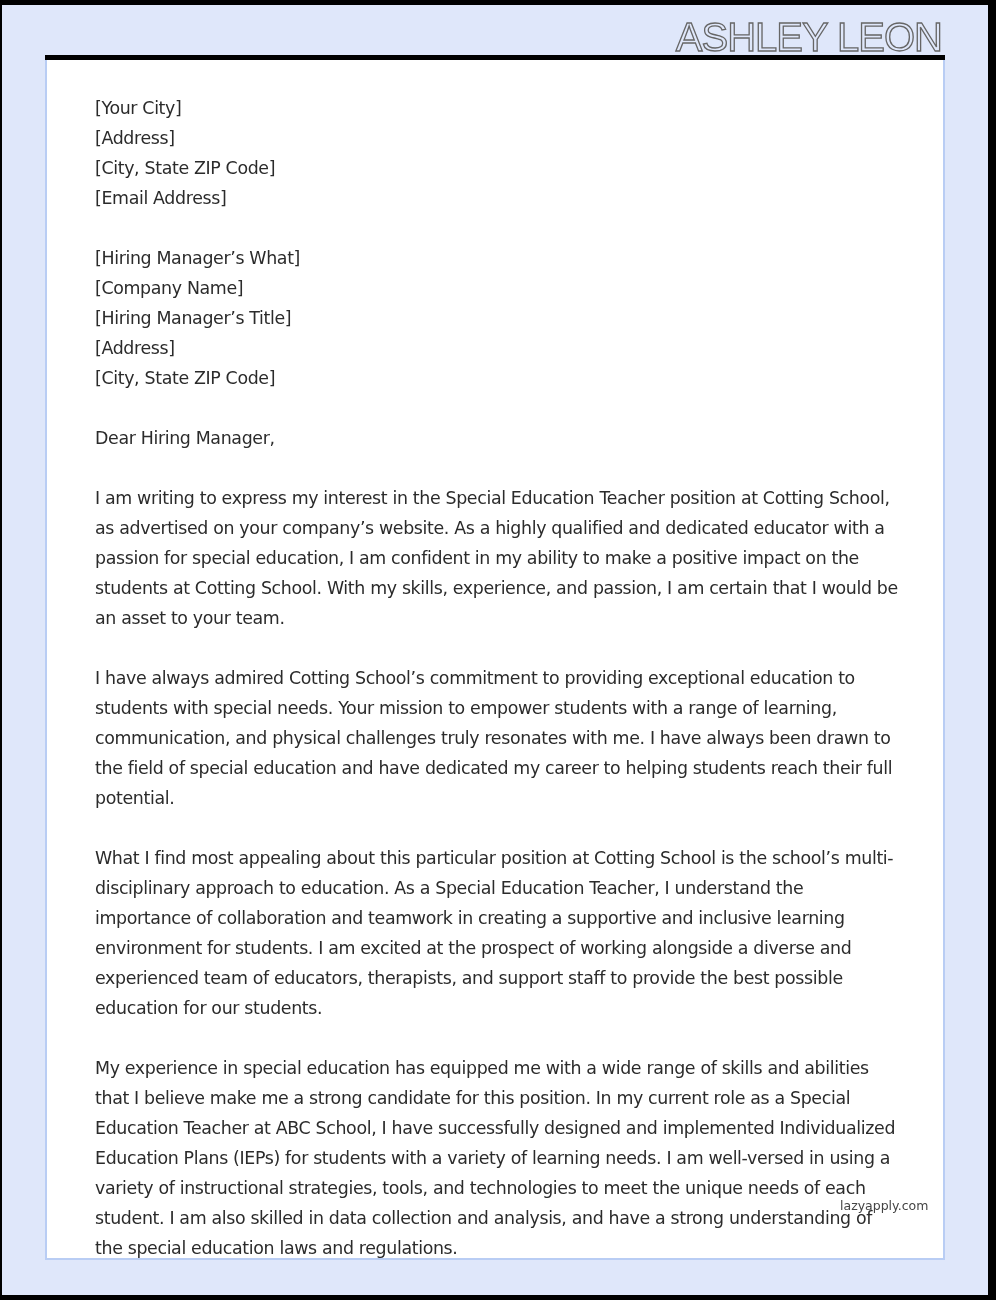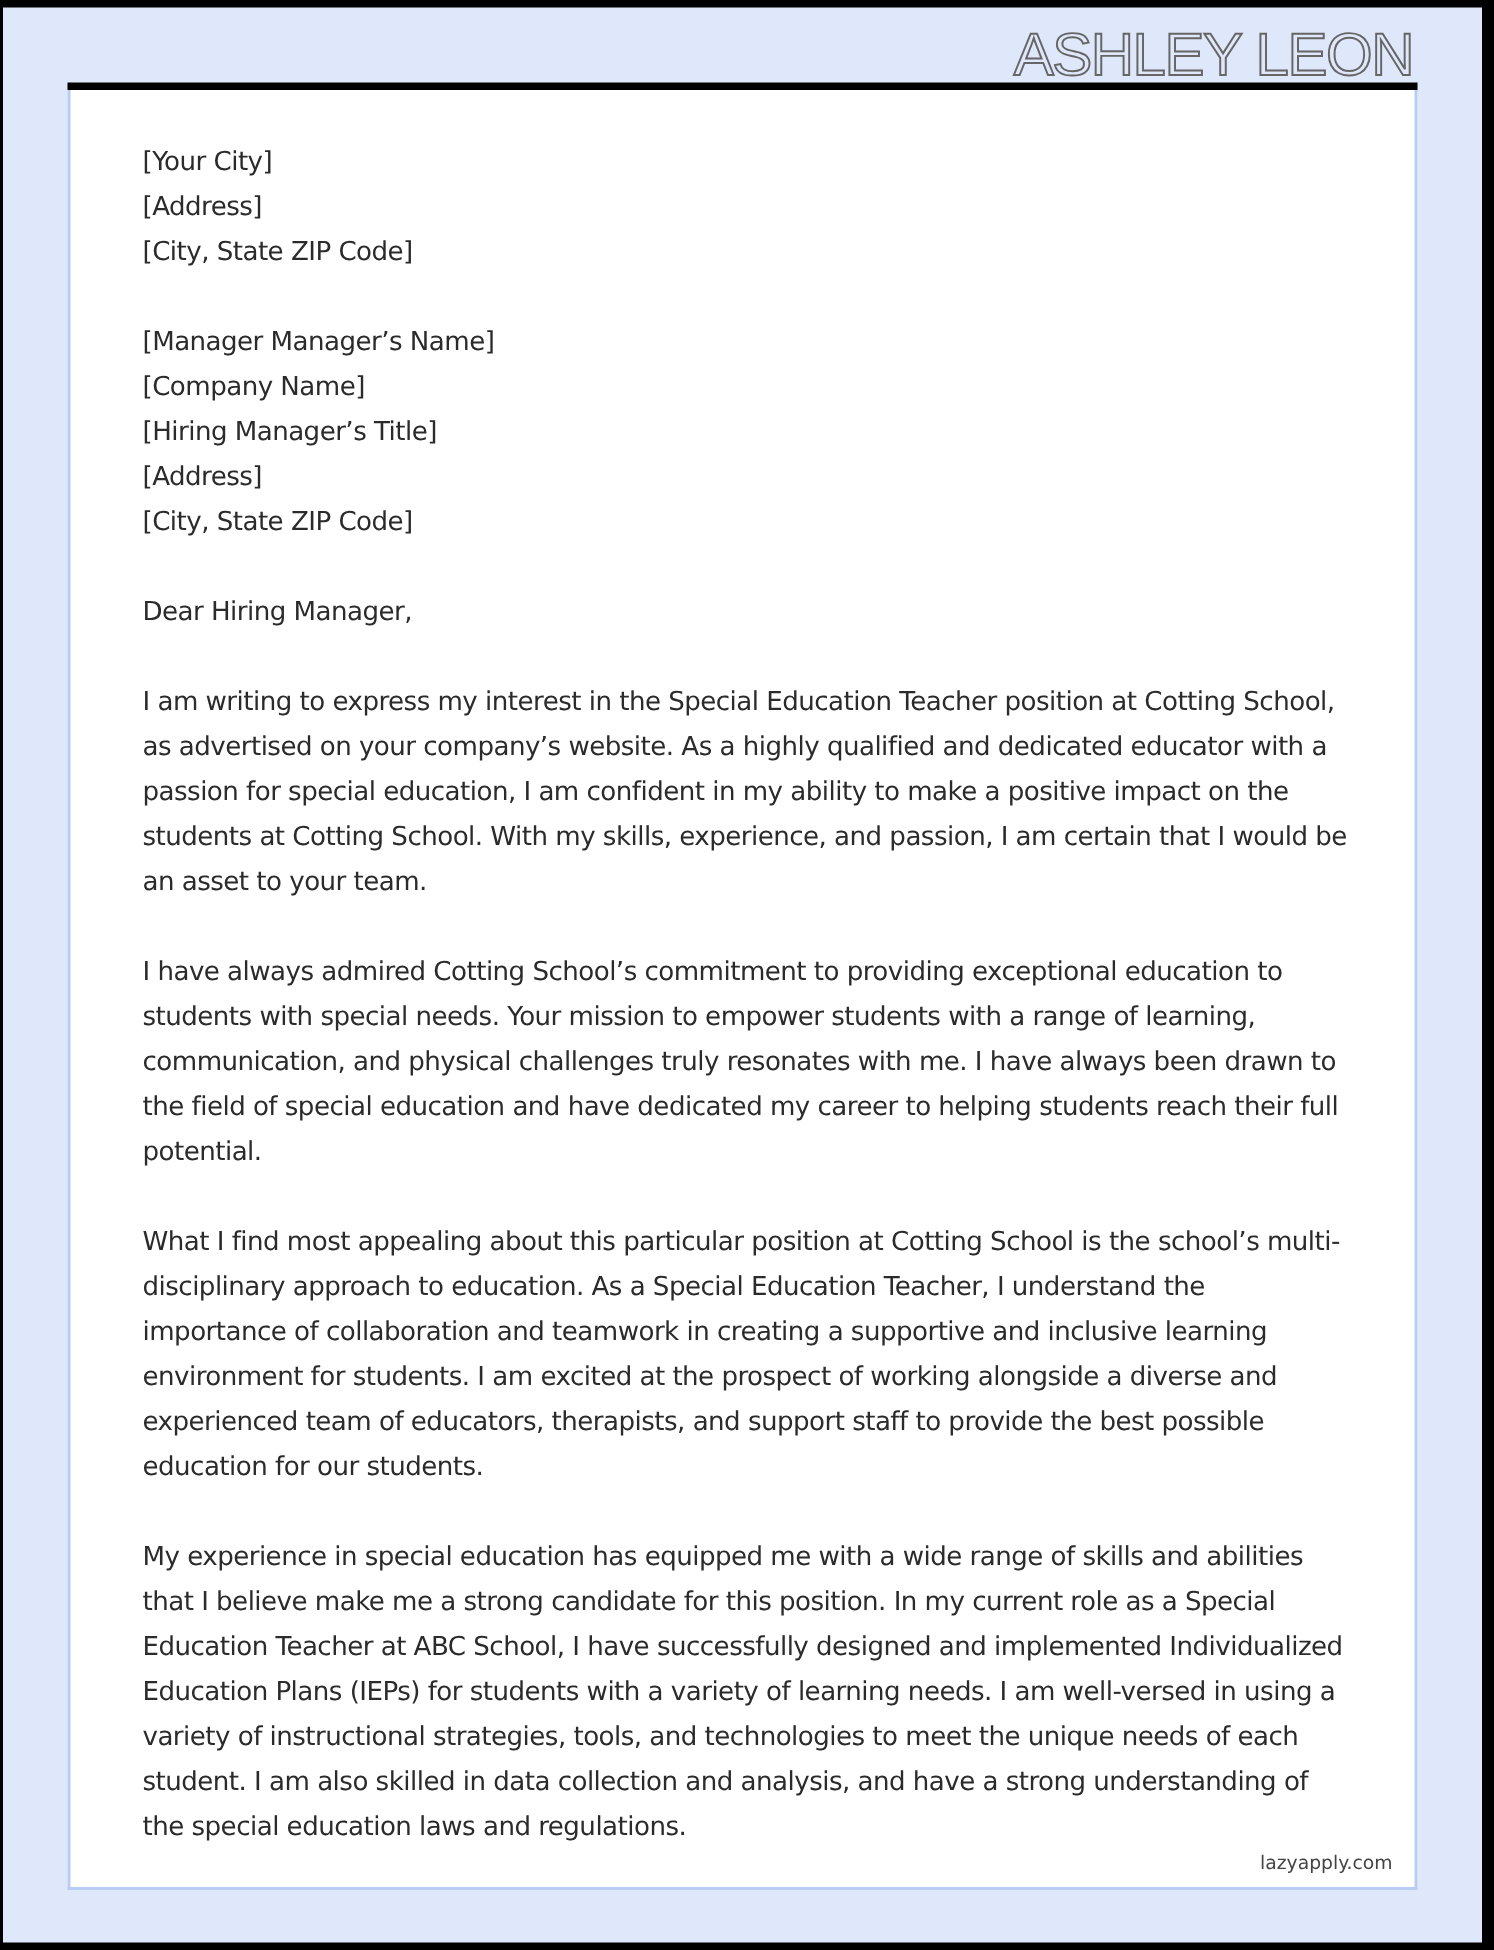--- a/index.html
+++ b/index.html
@@ -33,42 +33,43 @@
   }
   .content {
     position: absolute; left: 95px; top: 93px; width: 805px;
     font-family: "DejaVu Sans", sans-serif;
     font-size: 17.4px; line-height: 30px; color: #2b2b2b;
     letter-spacing: -0.35px;
   }
   .content p { margin: 0 0 30px 0; }
   .content .line { display: block; }
   .watermark {
-    position: absolute; left: 840px; top: 1234px;
+    position: absolute; left: 840px; top: 1198px;
     font-family: "DejaVu Sans", sans-serif;
     font-size: 12.5px; color: #444; line-height: 16px;
   }
 </style>
 </head>
 <body>
 
 <div class="frame">
   <div class="title">ASHLEY LEON</div>
   <div class="page"></div>
   <div class="topbar"></div>
 </div>
 
 <div class="content">
   <p>
     <span class="line">[Your City]</span>
     <span class="line">[Address]</span>
     <span class="line">[City, State ZIP Code]</span>
+    <span class="line">[Email Address]</span>
   </p>
   <p>
-    <span class="line">[Manager Manager’s Name]</span>
+    <span class="line">[Hiring Manager’s What]</span>
     <span class="line">[Company Name]</span>
     <span class="line">[Hiring Manager’s Title]</span>
     <span class="line">[Address]</span>
     <span class="line">[City, State ZIP Code]</span>
   </p>
   <p>Dear Hiring Manager,</p>
   <p>I am writing to express my interest in the Special Education Teacher position at Cotting School, as advertised on your company’s website. As a highly qualified and dedicated educator with a passion for special education, I am confident in my ability to make a positive impact on the students at Cotting School. With my skills, experience, and passion, I am certain that I would be an asset to your team.</p>
   <p>I have always admired Cotting School’s commitment to providing exceptional education to students with special needs. Your mission to empower students with a range of learning, communication, and physical challenges truly resonates with me. I have always been drawn to the field of special education and have dedicated my career to helping students reach their full potential.</p>
   <p>What I find most appealing about this particular position at Cotting School is the school’s multi-disciplinary approach to education. As a Special Education Teacher, I understand the importance of collaboration and teamwork in creating a supportive and inclusive learning environment for students. I am excited at the prospect of working alongside a diverse and experienced team of educators, therapists, and support staff to provide the best possible education for our students.</p>
   <p>My experience in special education has equipped me with a wide range of skills and abilities that I believe make me a strong candidate for this position. In my current role as a Special Education Teacher at ABC School, I have successfully designed and implemented Individualized Education Plans (IEPs) for students with a variety of learning needs. I am well-versed in using a variety of instructional strategies, tools, and technologies to meet the unique needs of each student. I am also skilled in data collection and analysis, and have a strong understanding of the special education laws and regulations.</p>

